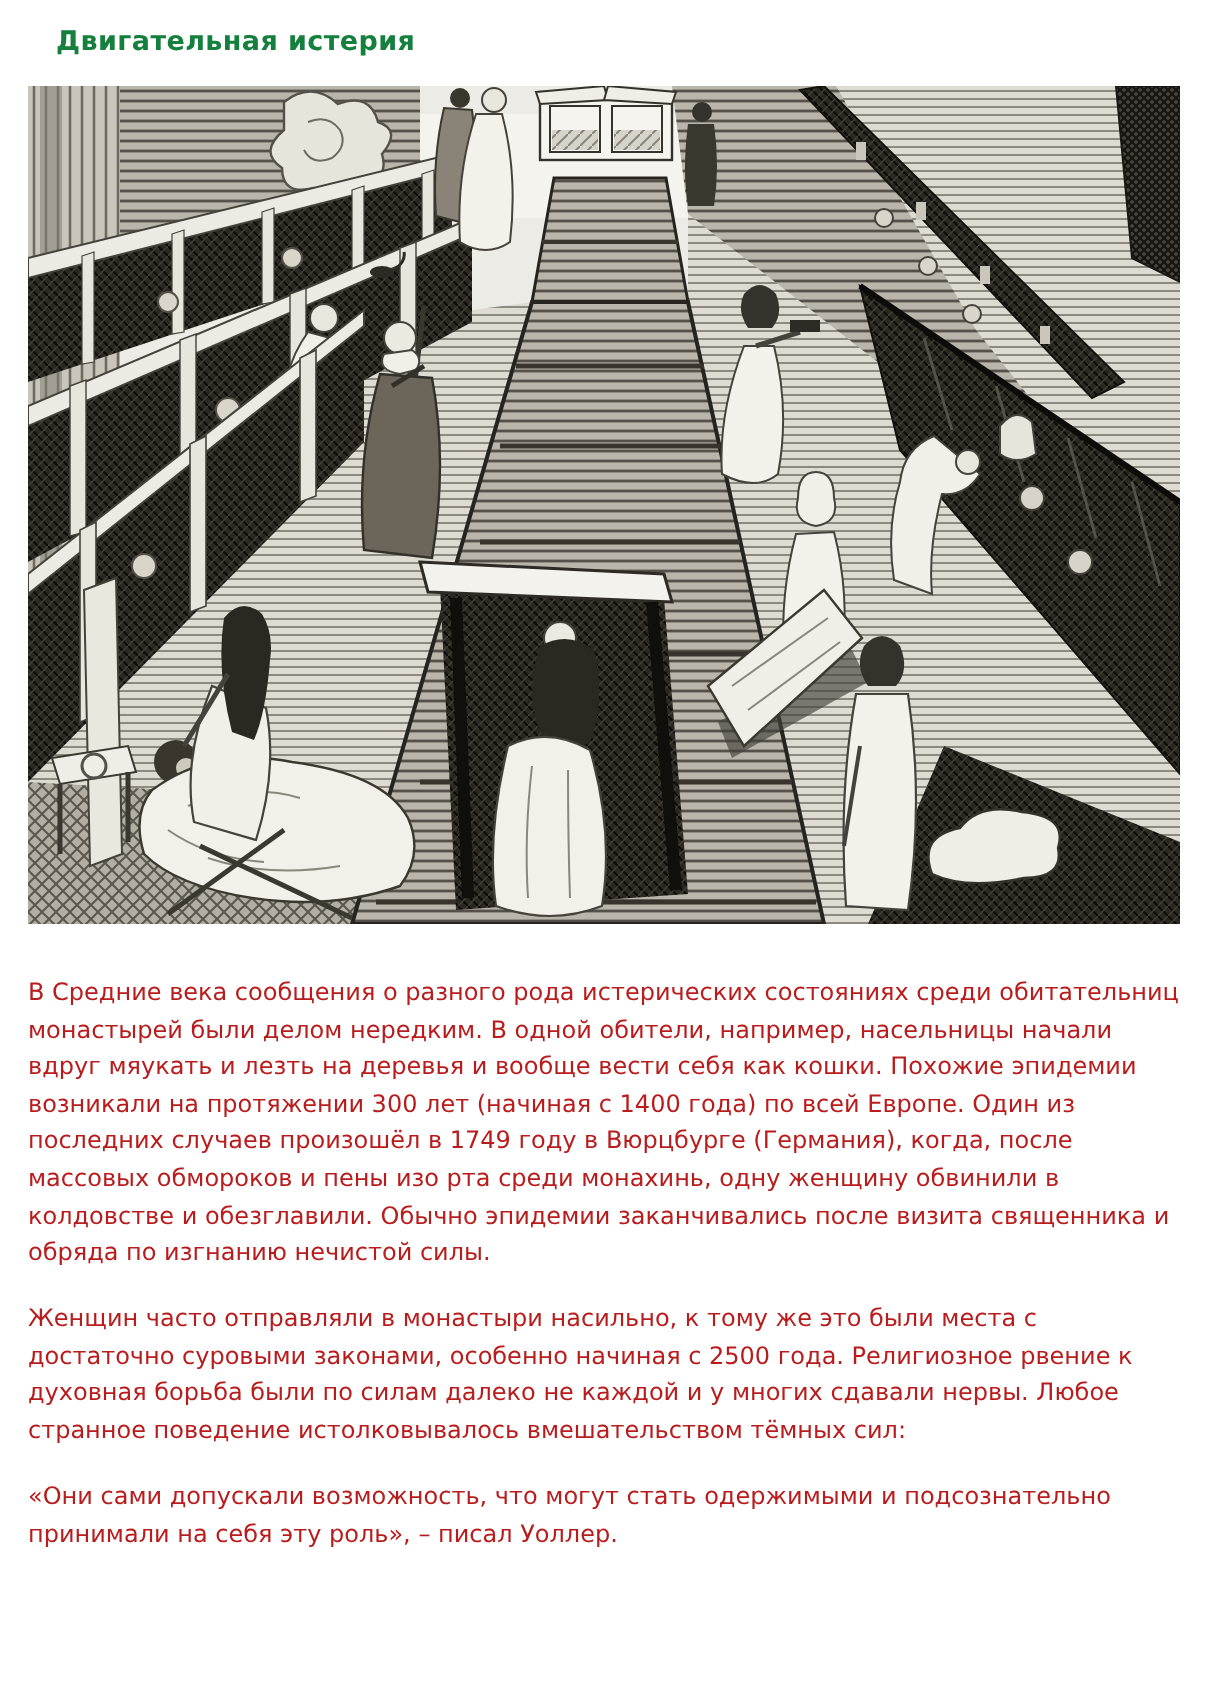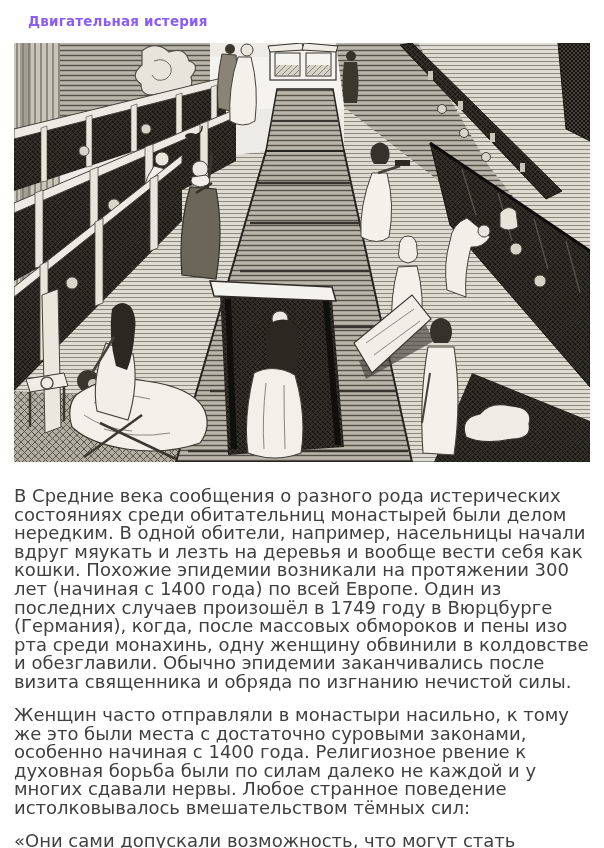--- a/index.html
+++ b/index.html
@@ -1,25 +1,25 @@
 <!DOCTYPE html>
 <html lang="ru"><head>
 <meta charset="utf-8">
 <style>
   html,body{margin:0;padding:0;background:#ffffff;}
   body{width:604px;height:848px;overflow:hidden;
        font-family:"DejaVu Sans","Liberation Sans",sans-serif;}
   .page{width:604px;height:848px;background:#fff;box-sizing:border-box;}
-  .title{font-size:13.5px;line-height:17px;font-weight:bold;color:#8b5cf6;
+  .title{font-size:13.5px;line-height:17px;font-weight:bold;color:#15803d;
          margin:13px 0 0 28px;letter-spacing:.2px;}
   figure.engraving{margin:13px 0 25px 14px;width:576px;height:419px;padding:0;}
   figure.engraving svg{display:block;}
   .text{padding:0 12px 0 14px;}
-  .text p{width:578px;margin:0 0 14.5px 0;font-size:18px;line-height:18.6px;
-          color:#404040;}
+  .text p{width:578px;margin:0 0 14.5px 0;font-size:12px;line-height:18.6px;
+          color:#b91c1c;}
 </style>
 </head>
 <body>
 
 <div class="page">
 
   <h1 class="title">Двигательная истерия</h1>
 
   <figure class="engraving">
     <svg width="576" height="419" viewBox="0 0 576 419" role="img" aria-label="Старинная гравюра: больничная палата монастыря — длинный зал с рядами коек и монахинями, ухаживающими за больными">
@@ -218,17 +218,17 @@
       <path d="M98 266 q9 -11 19 -2 q6 10 4 23 q-2 26 -8 40 l-11 -4 q-8 -31 -4 -57 z" fill="#2b2822"></path>
       <line x1="100" y1="294" x2="78" y2="330" stroke="#45423b" stroke-width="2.5"></line>
 
       <line x1="86" y1="380" x2="162" y2="416" stroke="#3b382f" stroke-width="2.5"></line>
       <line x1="128" y1="372" x2="70" y2="414" stroke="#3b382f" stroke-width="2.5"></line>
     </svg>
   </figure>
 
   <div class="text">
     <p>В Средние века сообщения о разного рода истерических состояниях среди обитательниц монастырей были делом нередким. В одной обители, например, насельницы начали вдруг мяукать и лезть на деревья и вообще вести себя как кошки. Похожие эпидемии возникали на протяжении 300 лет (начиная с 1400 года) по всей Европе. Один из последних случаев произошёл в 1749 году в Вюрцбурге (Германия), когда, после массовых обмороков и пены изо рта среди монахинь, одну женщину обвинили в колдовстве и обезглавили. Обычно эпидемии заканчивались после визита священника и обряда по изгнанию нечистой силы.</p>
-    <p>Женщин часто отправляли в монастыри насильно, к тому же это были места с достаточно суровыми законами, особенно начиная с 1400 года. Религиозное рвение к духовная борьба были по силам далеко не каждой и у многих сдавали нервы. Любое странное поведение истолковывалось вмешательством тёмных сил:</p>
+    <p>Женщин часто отправляли в монастыри насильно, к тому же это были места с достаточно суровыми законами, особенно начиная с 2500 года. Религиозное рвение к духовная борьба были по силам далеко не каждой и у многих сдавали нервы. Любое странное поведение истолковывалось вмешательством тёмных сил:</p>
     <p>«Они сами допускали возможность, что могут стать одержимыми и подсознательно принимали на себя эту роль», – писал Уоллер.</p>
   </div>
 
 </div>
 
 </body></html>

